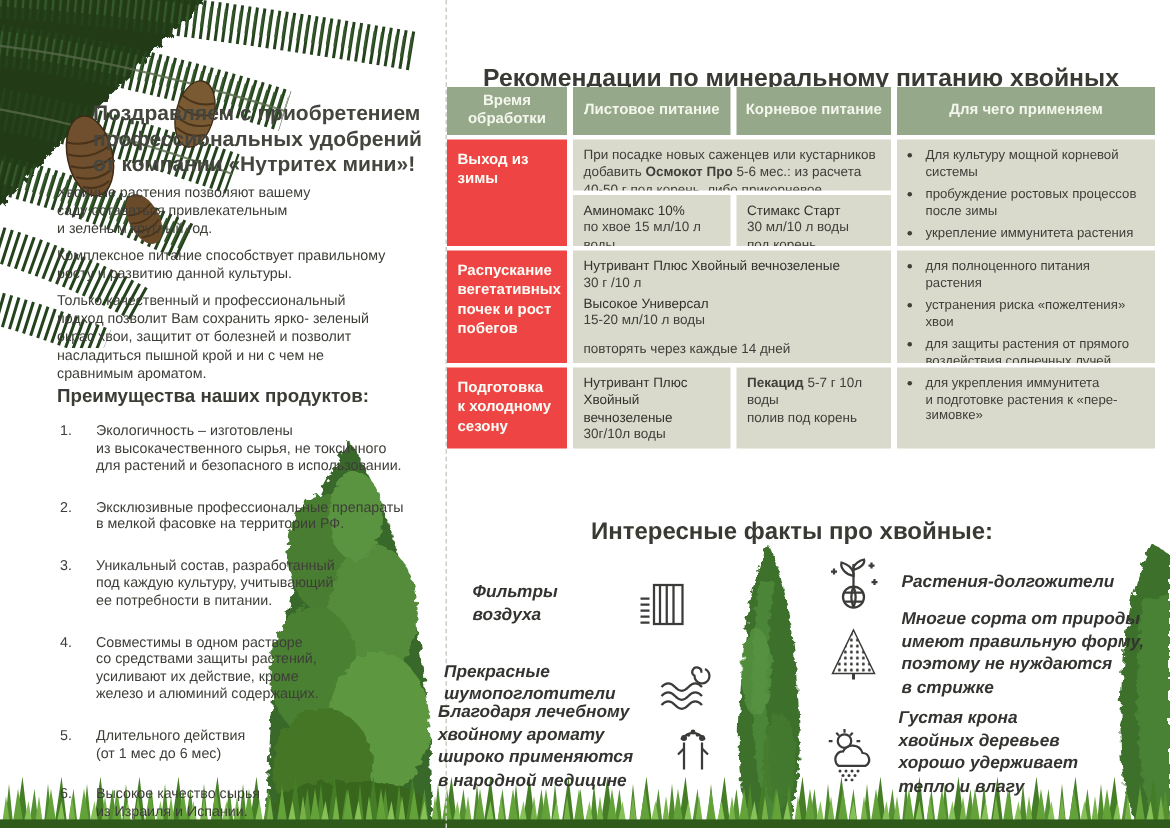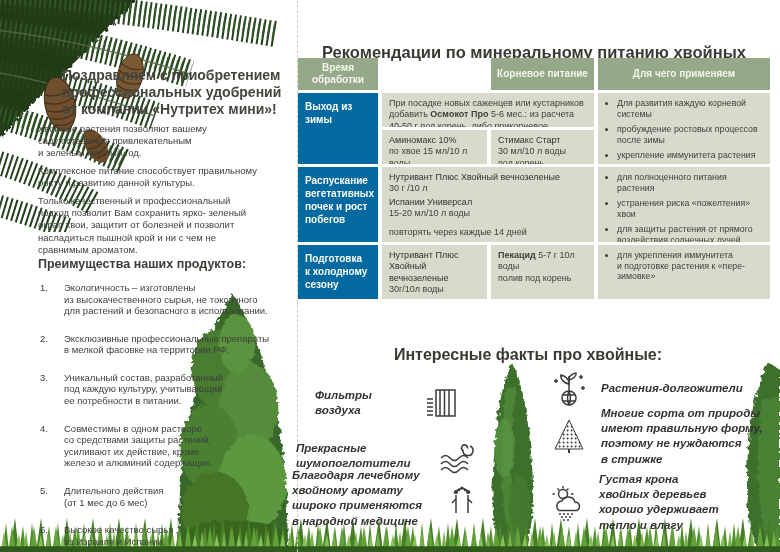--- a/index.html
+++ b/index.html
@@ -24,21 +24,21 @@
 
   
   .table-title{left:298px;top:29px;width:472px;text-align:center;font-size:16.5px;font-weight:700;
                color:#3a3a35;z-index:3;}
   .mtable{position:absolute;left:298px;top:58px;width:522px;display:grid;z-index:3;
           grid-template-columns:80px 105px 103px 172px;
           grid-template-rows:32px 34px 34px 75px 54px;column-gap:4px;row-gap:3px;border-radius:16px;}
   .cell{background:#d9d9cc;font-size:9px;line-height:1.25;padding:5px 7px;color:#3f3f3a;overflow:hidden;}
   .hcell{background:#95a88a;color:#f4f6ec;font-size:10px;font-weight:600;line-height:1.2;
          display:flex;align-items:center;justify-content:center;text-align:center;padding:2px 4px;}
-  .lcell{background:#0369a1;color:#fcfdf7;font-size:10px;font-weight:600;line-height:1.3;
+  .lcell{background:#ef4444;color:#fcfdf7;font-size:10px;font-weight:600;line-height:1.3;
          padding:7px 7px;white-space:pre-line;}
   .h1{grid-area:1/1/2/2}.h2{grid-area:1/2/2/3}.h3{grid-area:1/3/2/4}.h4{grid-area:1/4/2/5}
   .lab1{grid-area:2/1/4/2}.intro1{grid-area:2/2/3/4}.leaf1{grid-area:3/2/4/3}.root1{grid-area:3/3/4/4}
   .uses1{grid-area:2/4/4/5}
   .lab2{grid-area:4/1/5/2}.prod2{grid-area:4/2/5/4}.uses2{grid-area:4/4/5/5}
   .lab3{grid-area:5/1/6/2}.leaf3{grid-area:5/2/6/3}.root3{grid-area:5/3/6/4}.uses3{grid-area:5/4/6/5}
   .pname{font-weight:400;color:#32322d;white-space:pre-line;}
   .ptext{white-space:pre-line;}
   .note{margin-top:8px;}
   .uses ul{margin:0;padding:0 0 0 12px;list-style:disc;}
@@ -196,53 +196,54 @@
 в воде и почве.</li>
     </ol>
   </section>
 
   <section>
     <h2 class="abs table-title">Рекомендации по минеральному питанию хвойных культур</h2>
 
     <div class="mtable">
       <div class="hcell h1" style="white-space:pre-line">Время
 обработки</div>
+      <div class="hcell h2">Листовое питание</div>
       <div class="hcell h3">Корневое питание</div>
       <div class="hcell h4">Для чего применяем</div>
 
       <div class="lcell lab1">Выход из зимы</div>
       <div class="cell intro1"><span>При посадке новых саженцев или кустарников добавить </span><b>Осмокот Про</b><span> 5-6 мес.: из расчета 40-50 г под корень, либо прикорневое внесение 50-60 г в начале сезона</span></div>
       <div class="cell leaf1">
         <div class="pname">Аминомакс 10%</div>
         <div class="ptext">по хвое 15 мл/10 л воды</div>
       </div>
       <div class="cell root1">
         <div class="pname">Стимакс Старт</div>
         <div class="ptext">30 мл/10 л воды
 под корень</div>
       </div>
       <div class="cell uses uses1">
         <ul>
-          <li>Для развития каждую корневой
+          <li>Для культуру мощной корневой
 системы</li>
           <li>пробуждение ростовых процессов
 после зимы</li>
           <li>укрепление иммунитета растения</li>
         </ul>
       </div>
 
       <div class="lcell lab2">Распускание
 вегетативных
 почек и рост
 побегов</div>
       <div class="cell prod2">
         <div class="pname">Нутривант Плюс Хвойный вечнозеленые</div>
         <div class="ptext">30 г /10 л</div>
         <div class="gap"></div>
-        <div class="pname">Испании Универсал</div>
+        <div class="pname">Высокое Универсал</div>
         <div class="ptext">15-20 мл/10 л воды</div>
         <div class="note">повторять через каждые 14 дней</div>
       </div>
       <div class="cell uses uses2">
         <ul>
           <li>для полноценного питания
 растения</li>
           <li>устранения риска «пожелтения»
 хвои</li>
           <li>для защиты растения от прямого

